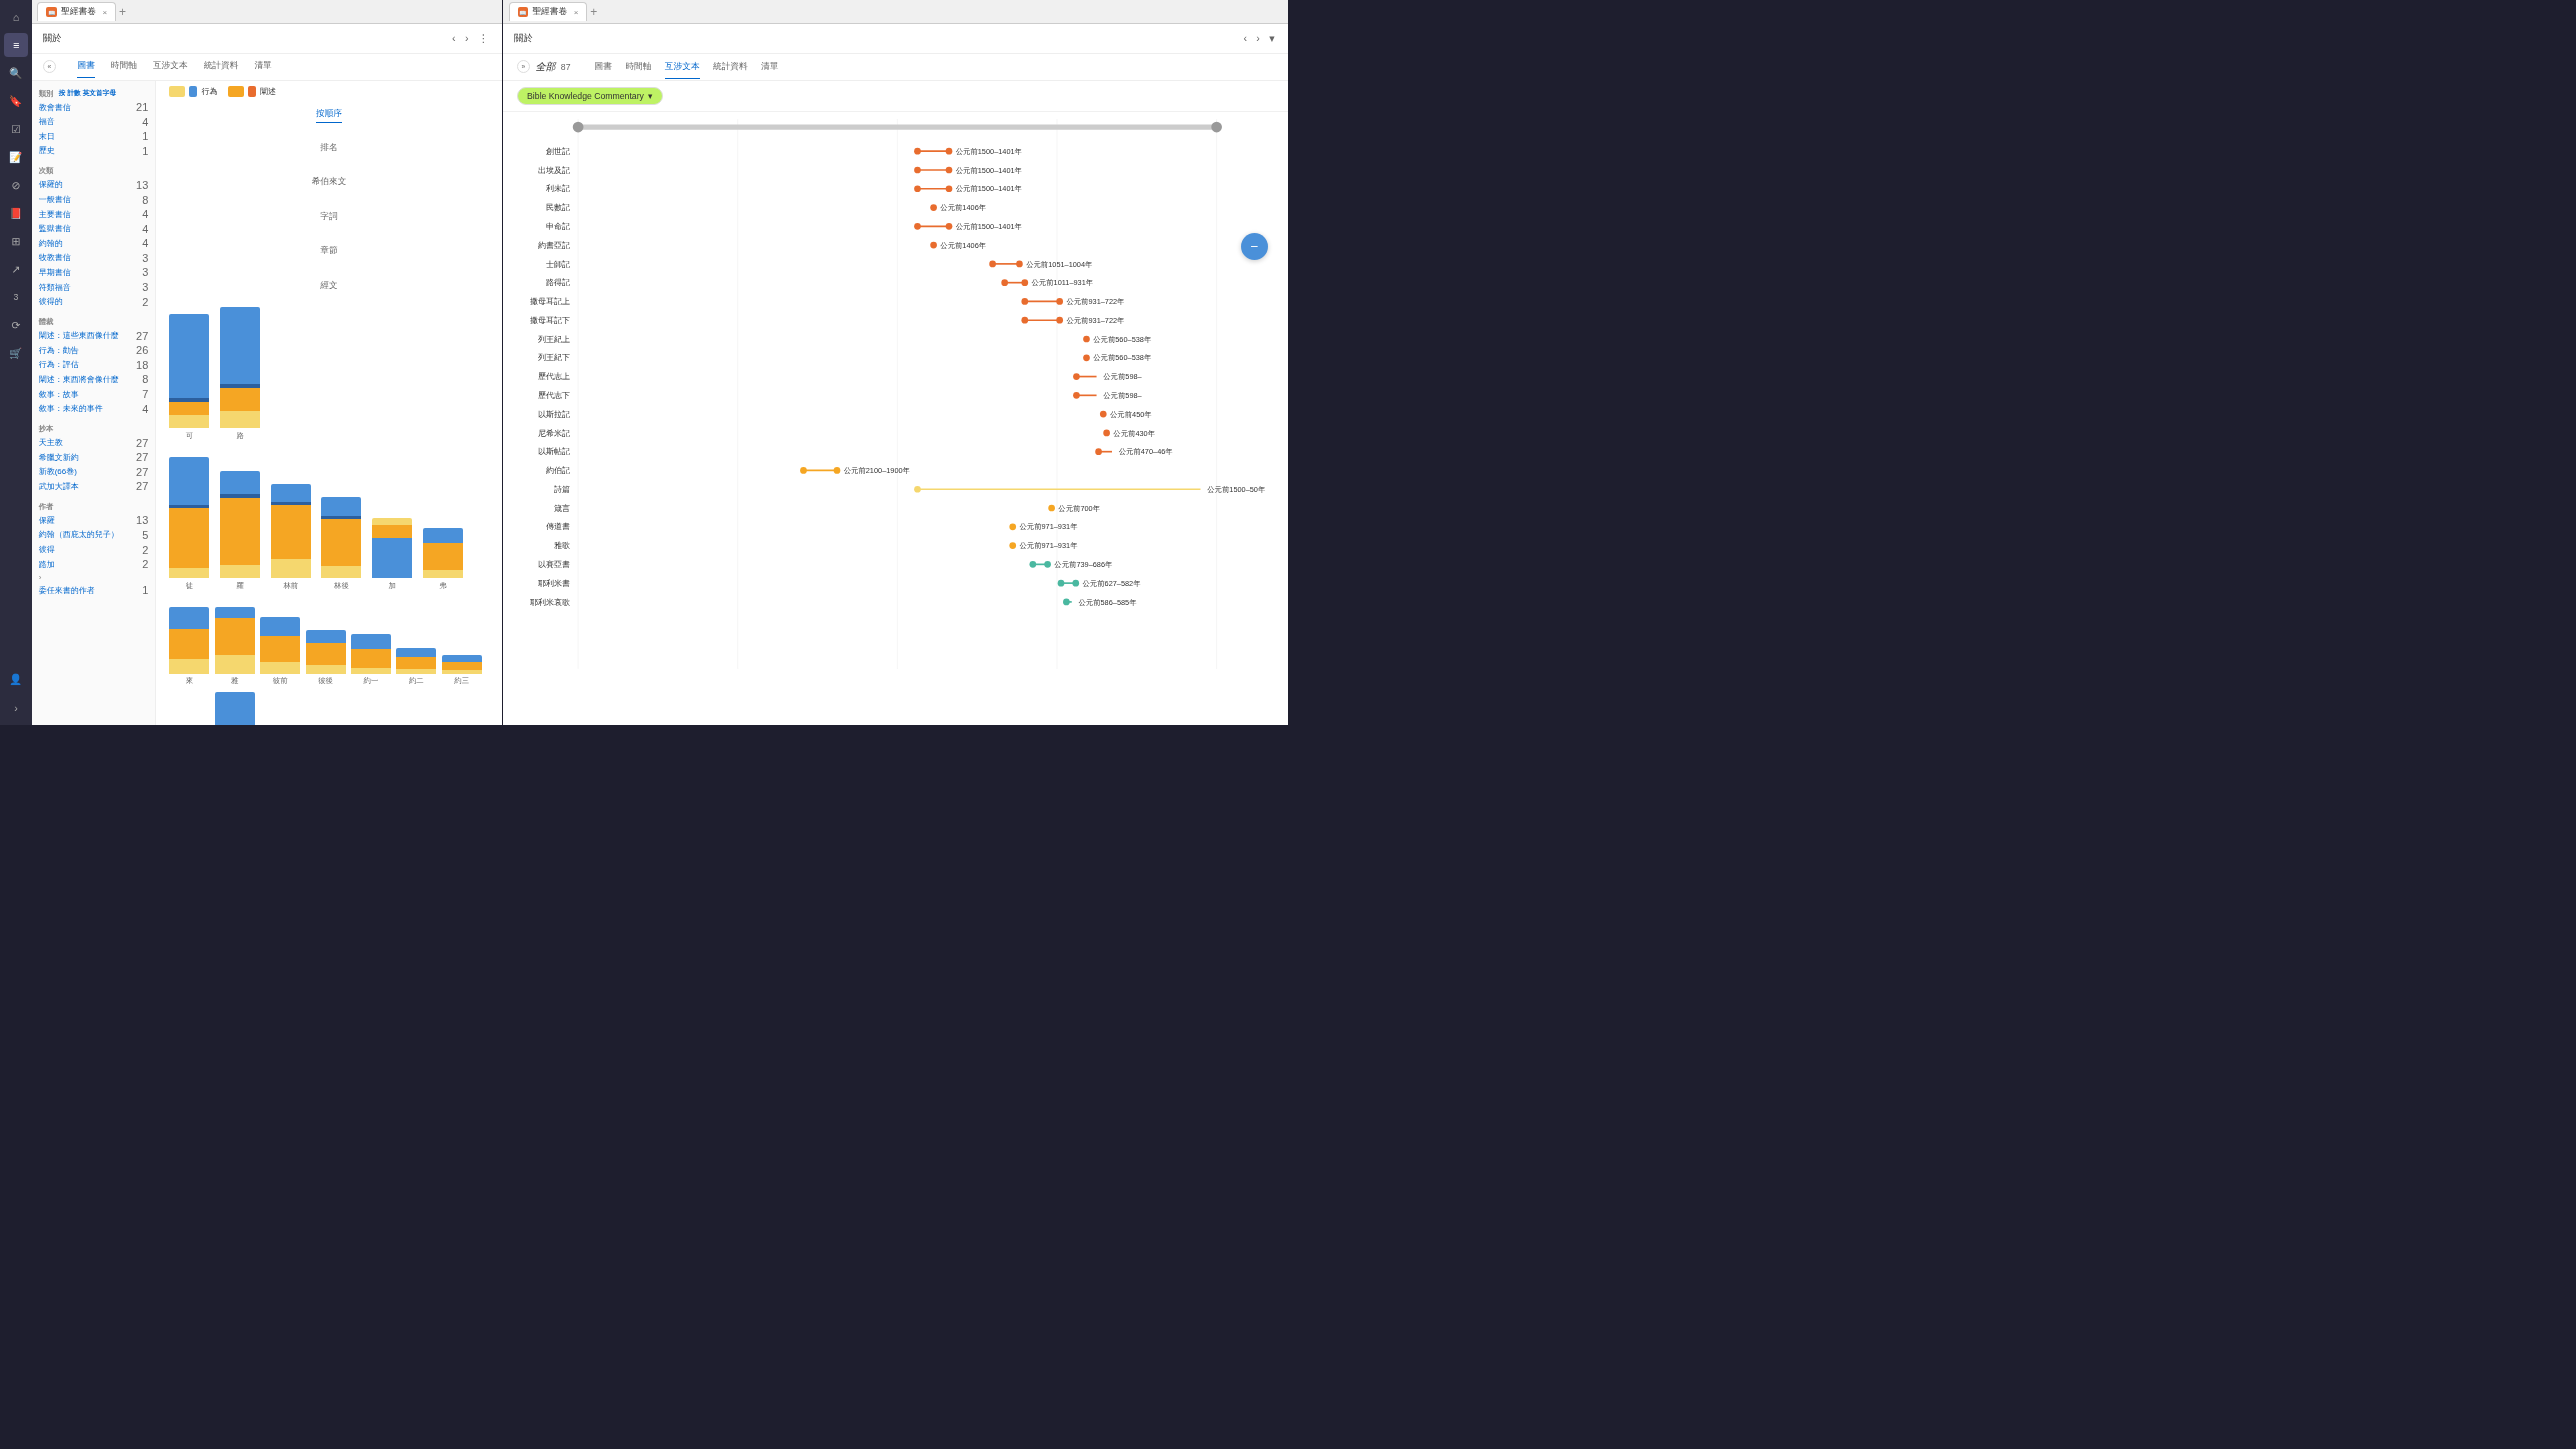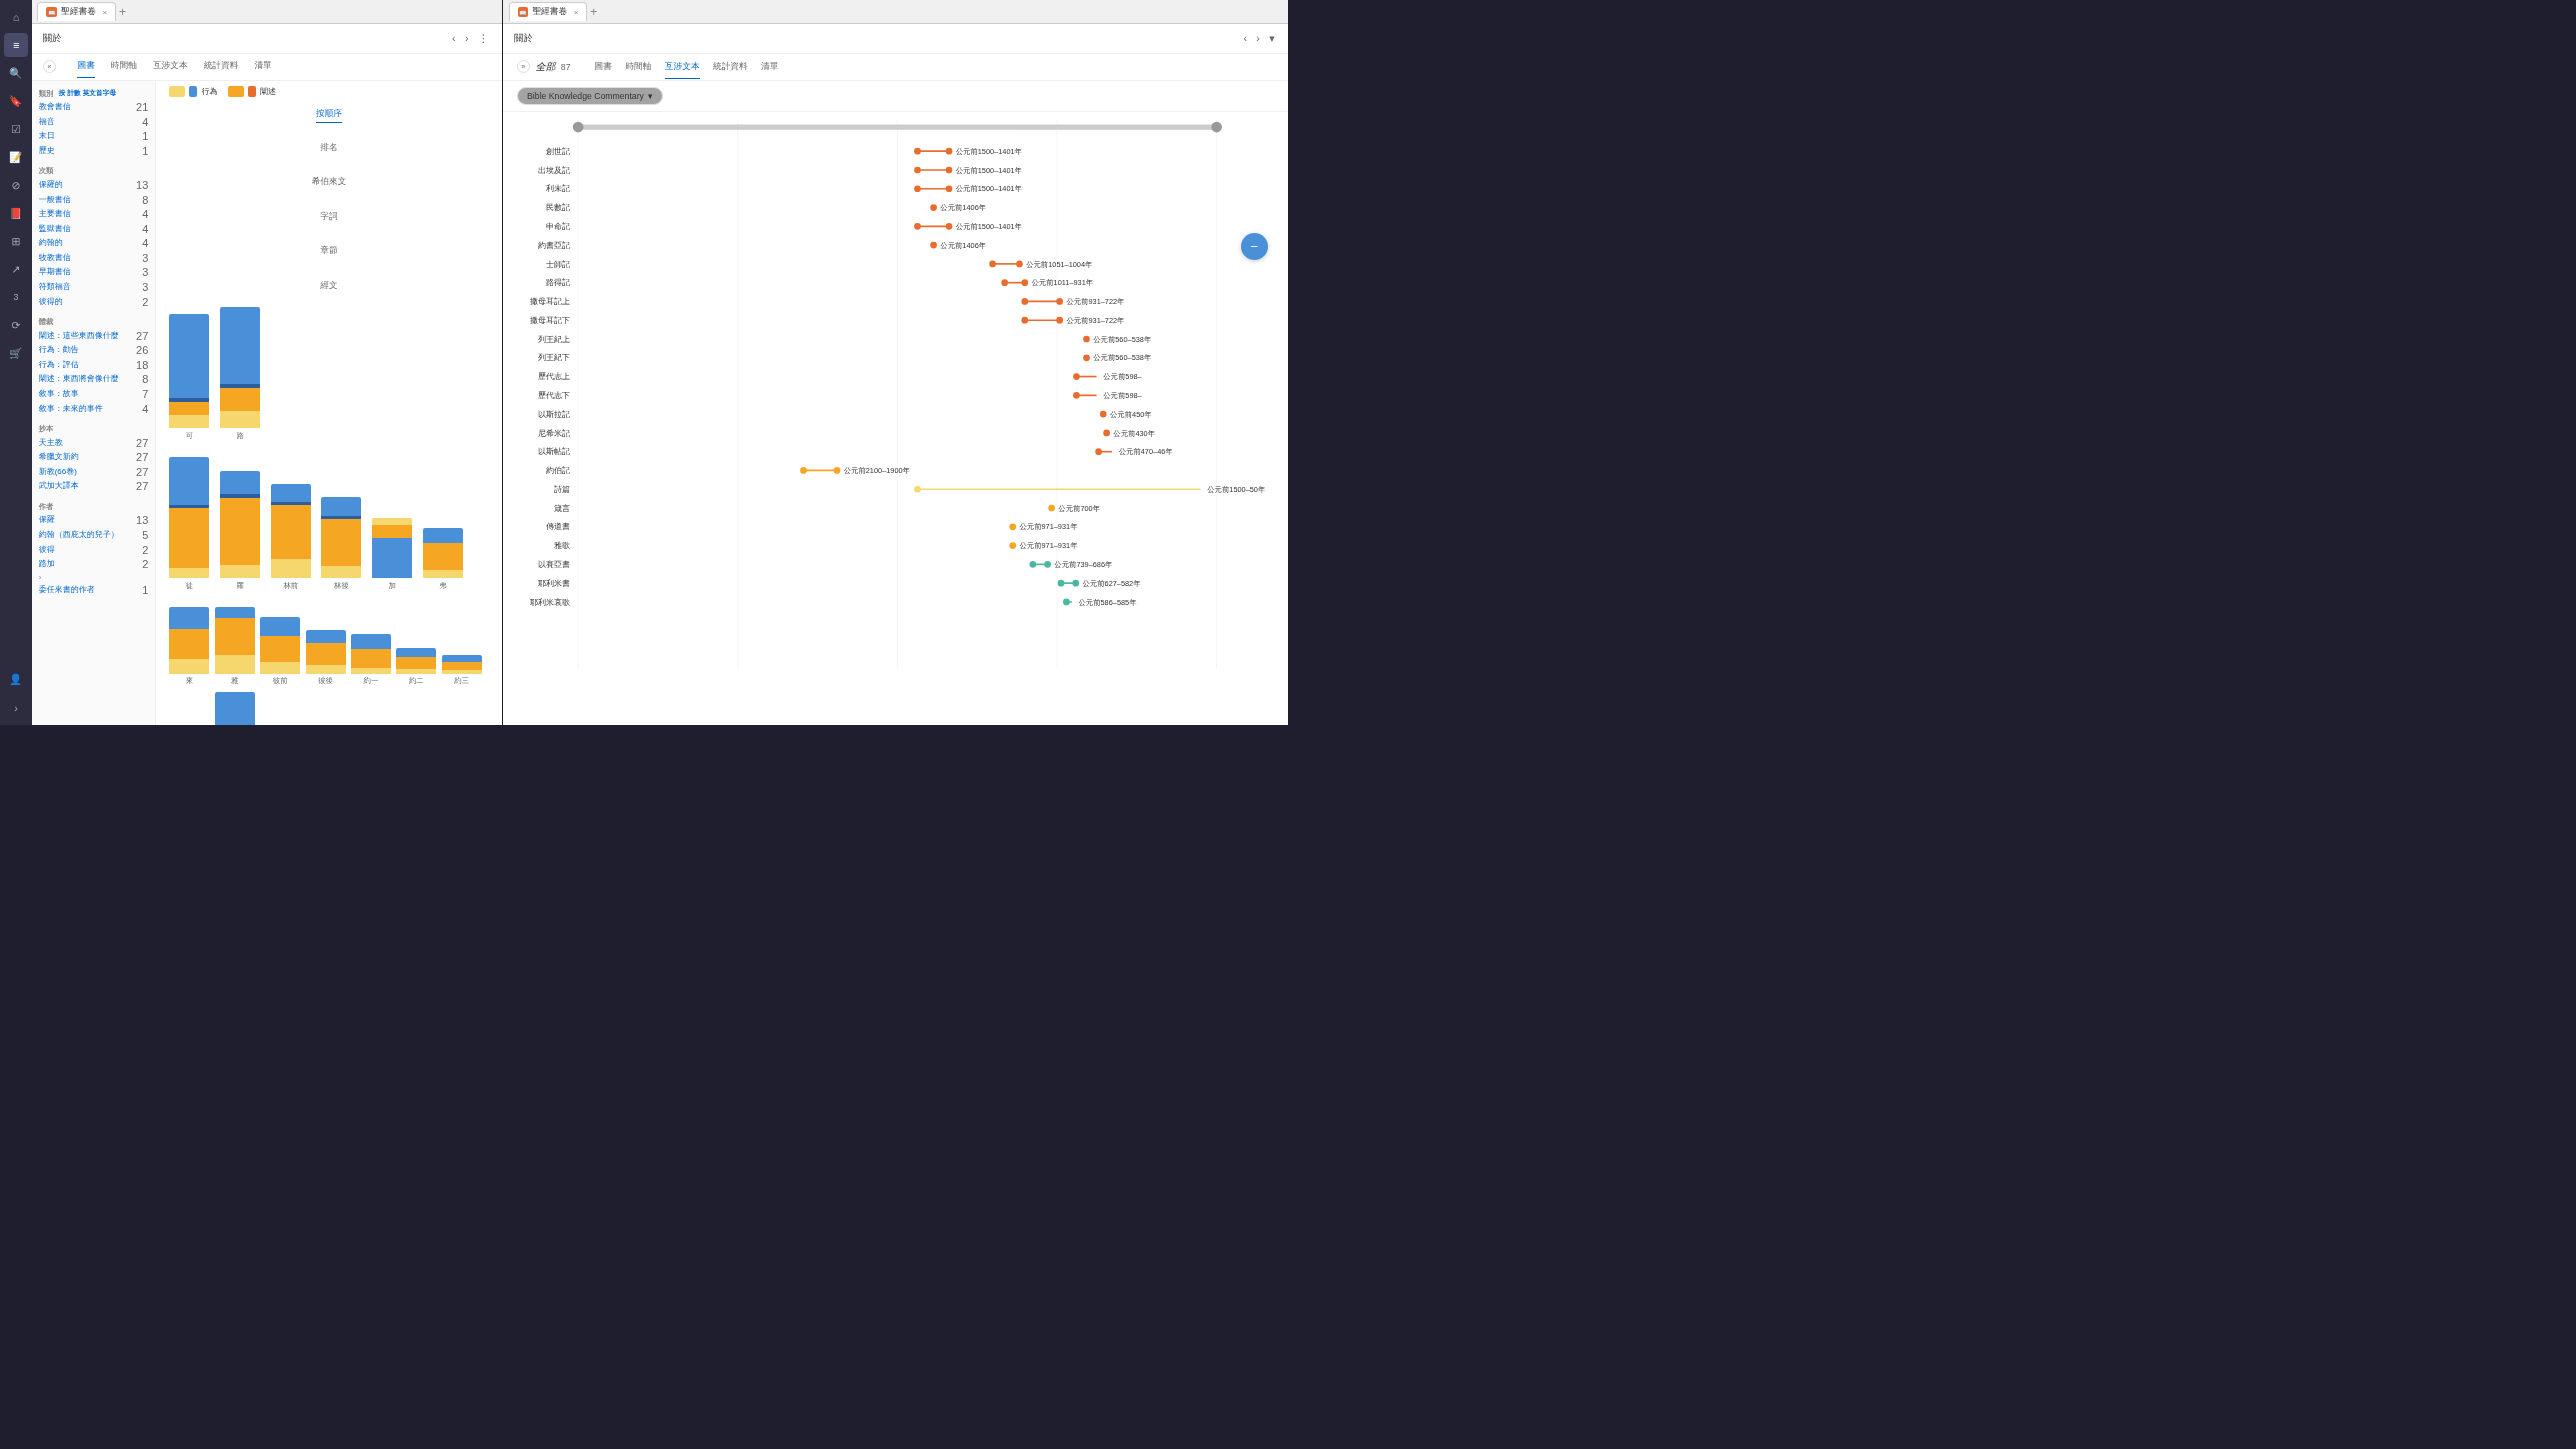--- a/index.html
+++ b/index.html
@@ -233,21 +233,21 @@
       display: flex;
       align-items: center;
       gap: 5.4px;
       padding: 6.7px 13.4px;
       border-bottom: 0.7px solid #f0f0f0;
     }
     .selector-btn {
       display: flex;
       align-items: center;
       gap: 4px;
-      background: #a3a3a3;
+      background: #bef264;
       border: 0.7px solid #ddd;
       border-radius: 10.7px;
       padding: 2.7px 9.4px;
       font-size: 8.7px;
       cursor: pointer;
       color: #333;
     }
 
     
     .timeline-container {
@@ -371,21 +371,21 @@
     .cat-header {
       font-size: 7.4px;
       font-weight: 600;
       color: #888;
       padding: 2.7px 6.7px 1.3px 6.7px;
       display: flex;
       gap: 5.4px;
     }
     .cat-row {
       display: flex;
-      align-items: flex-start;
+      align-items: center;
       padding: 1.3px 6.7px;
       font-size: 8px;
       cursor: pointer;
     }
     .cat-name { color: #0066cc; flex: 1; }
     .cat-num { color: #666; font-size: 11px; }
 
     
     .chart-section {
       flex: 1;

